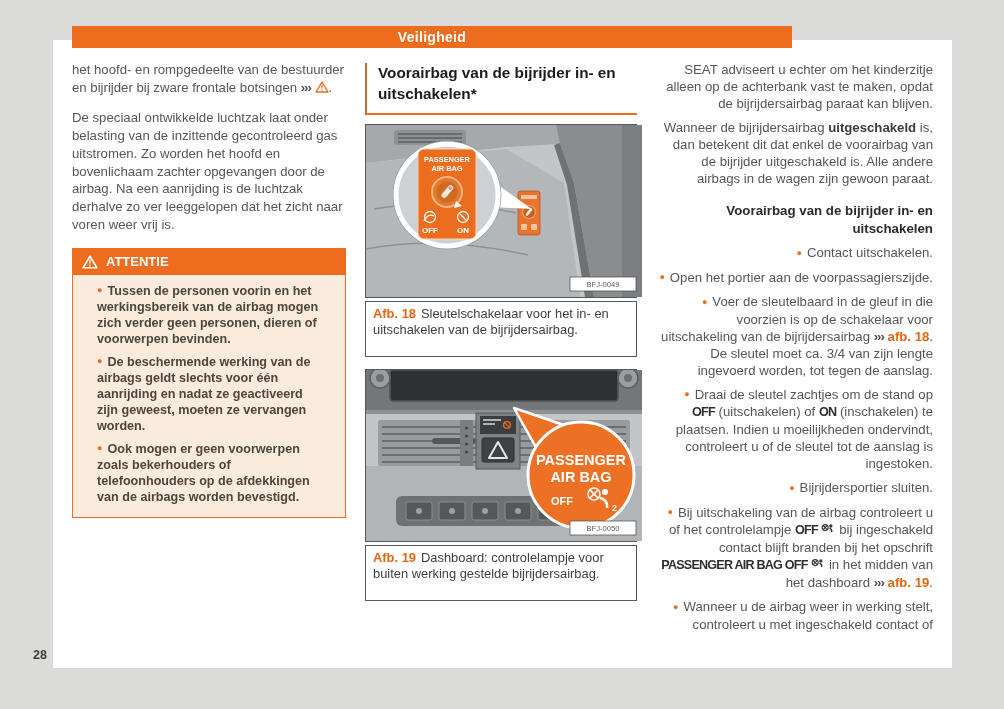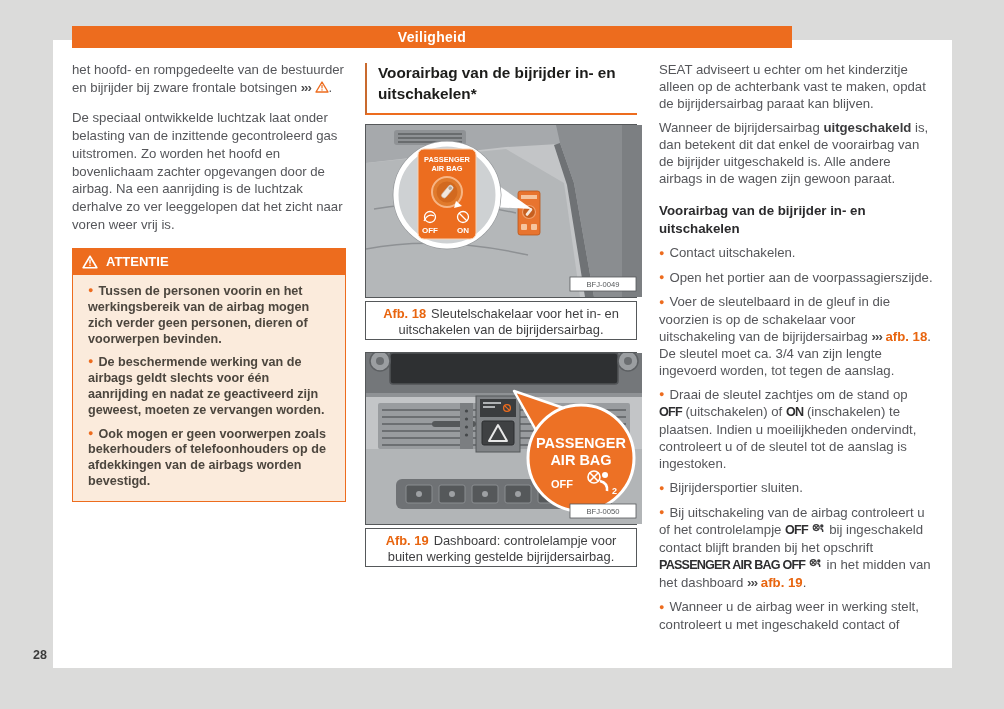--- a/index.html
+++ b/index.html
@@ -11,44 +11,44 @@
   .sheet{position:absolute;left:53px;top:40px;width:899px;height:628px;background:#ffffff;}
   .header-bar{
     position:absolute;left:72px;top:26px;width:720px;height:22px;
     background:#ED6C1E;color:#fff;font-weight:bold;font-size:14px;
     text-align:center;line-height:22px;letter-spacing:.3px;
   }
   .pagenum{position:absolute;left:33px;top:648px;font-size:12.5px;font-weight:bold;color:#3b3b3b;}
   .col{position:absolute;color:#55565a;font-size:13.2px;line-height:17.7px;}
   .col-left{left:72px;top:61px;width:274px;}
   .col-middle{left:365px;top:63px;width:272px;}
-  .col-right{left:659px;top:61px;width:274px;line-height:17px;}
+  .col-right{left:659px;top:61px;width:274px;line-height:17px;text-align:right;}
   p.body{margin:0 0 13px;}
   .mb-lg{margin-bottom:15px !important;}
   .arrows{font-weight:bold;color:#4a4a4c;letter-spacing:-1px;}
   .inline-icon svg{vertical-align:-1px;}
   
   .att-box{margin-top:2px;}
   .att-head{
     background:#ED6C1E;color:#fff;font-weight:bold;font-size:13px;
     height:27px;display:flex;align-items:center;gap:8px;padding:0 10px;text-align:right;
   }
-  .att-body{border:1px solid #ED6C1E;border-top:none;background:#FBEBDC;padding:8px 15px 4px;}
+  .att-body{border:1px solid #ED6C1E;border-top:none;background:#FBEBDC;padding:8px 24px 4px;}
   .att-body p{margin:0 0 7px;font-weight:bold;color:#4C463E;font-size:12.6px;line-height:15.9px;}
   .dot{color:#ED6C1E;font-size:9px;vertical-align:1.5px;margin-right:5px;}
   
   .mid-heading{
     border-left:2px solid #C96A2E;border-bottom:2px solid #ED6C1E;
     padding:0 0 9px 11px;font-size:15.3px;line-height:20.5px;font-weight:bold;
     color:#1c1c1a;margin:0 0 9px;
   }
   .figure{border:1px solid #55585a;margin-bottom:3px;line-height:0;}
   .caption{
-    border:1px solid #55585a;padding:4px 7px 0;font-size:12.9px;
-    line-height:16.4px;color:#3e3e40;margin-bottom:12px;text-align:center;
+    border:1px solid #55585a;padding:4px 7px 17px;font-size:12.9px;
+    line-height:16.4px;color:#3e3e40;margin-bottom:12px;
   }
   .fig-label{color:#E8650F;font-weight:bold;margin-right:5px;}
   .link{color:#E8650F;font-weight:bold;cursor:pointer;}
   .key{font-weight:bold;color:#2e2e30;letter-spacing:-.8px;font-size:12.6px;}
   .subhead{font-weight:bold;color:#2b2b2d;margin:0 0 7px;font-size:13.3px;line-height:17.5px;}
   .step{margin:0 0 7px;}
   .boldword{font-weight:bold;color:#3c3c3e;}
   svg text{font-family:"Liberation Sans", sans-serif;}
 </style>
 </head>

